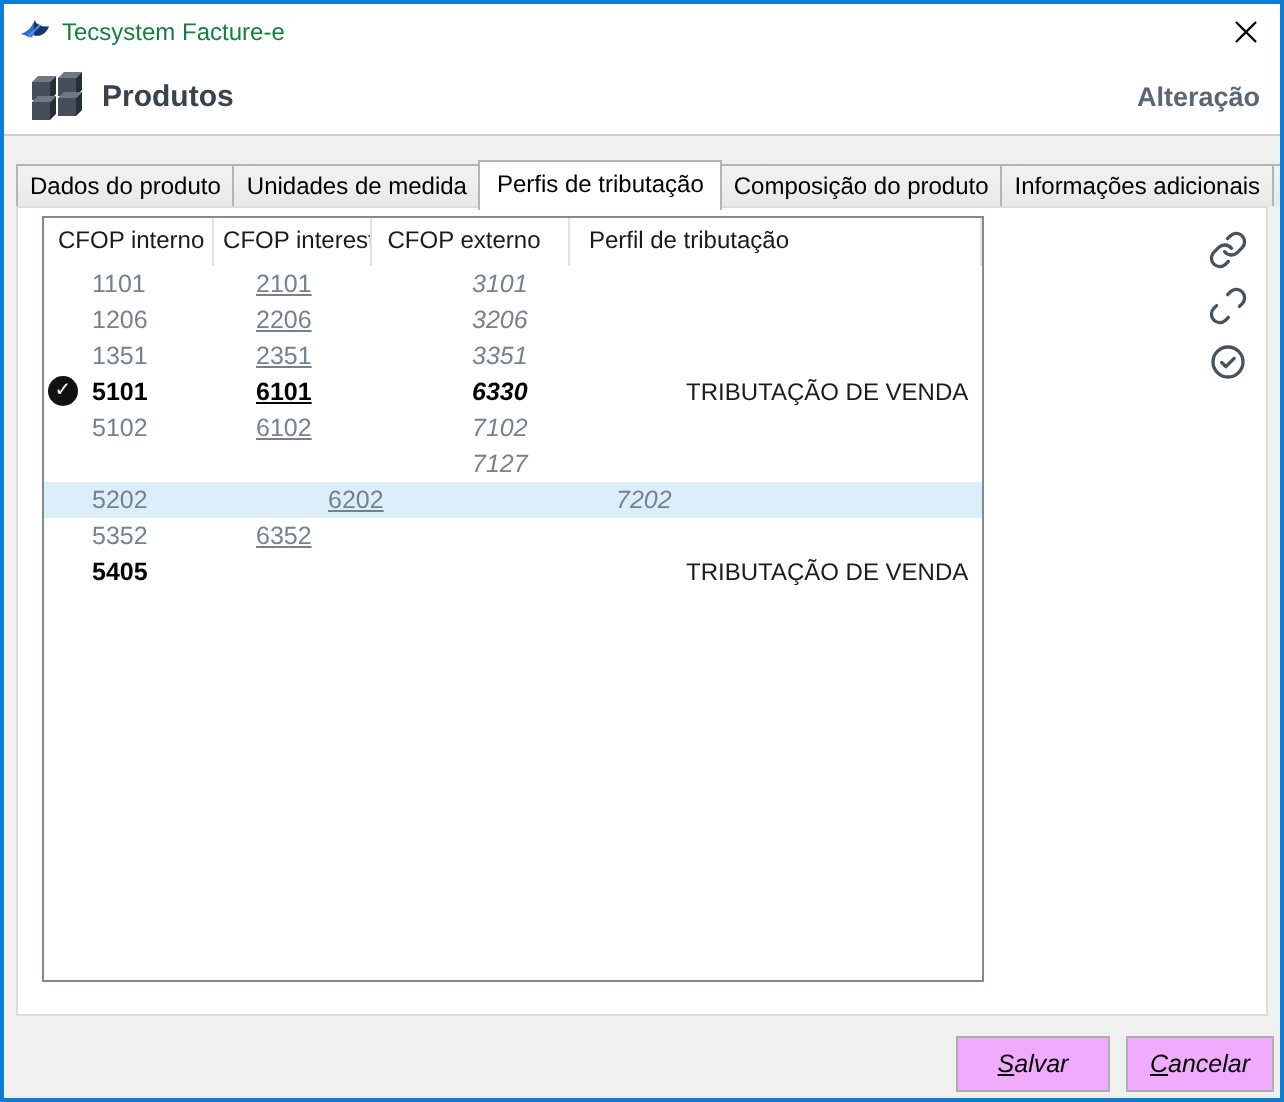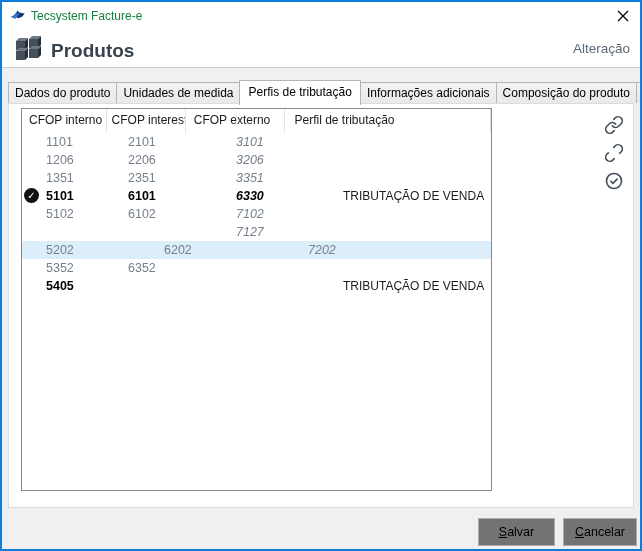--- a/index.html
+++ b/index.html
@@ -14,22 +14,22 @@
   .titlebar{ position:absolute; left:0; top:0; right:0; height:28px; background:#ffffff; }
   .app-icon{ position:absolute; left:7px; top:5px; width:17px; height:17px; }
   .win-title{ position:absolute; left:29px; top:0; line-height:28px; font-size:12px; color:#15803d; }
   .close-btn{ position:absolute; right:7px; top:4px; width:20px; height:20px;
               display:flex; align-items:center; justify-content:center; cursor:pointer; }
 
   
   .header{ position:absolute; left:0; top:28px; right:0; height:38px; background:#ffffff;
            border-bottom:1px solid #cdcdcd; }
   .prod-icon{ position:absolute; left:13px; top:5px; }
-  .page-title{ position:absolute; left:49px; top:10px; font-size:19px; font-weight:bold; color:#39434d; }
-  .mode-label{ position:absolute; right:10px; top:11px; font-size:13.5px; font-weight:normal; color:#5a6773; }
+  .page-title{ position:absolute; left:49px; top:10px; font-size:15px; font-weight:bold; color:#39434d; }
+  .mode-label{ position:absolute; right:10px; top:11px; font-size:13.5px; font-weight:bold; color:#5a6773; }
 
   
   .tabstrip{ position:absolute; left:6px; top:78px; display:flex; align-items:flex-end; z-index:3; }
   .tab{ height:21px; line-height:20px; padding:0 6px; font-size:12px; color:#000;
         background:linear-gradient(#f2f2f2,#e9e9e9); border:1px solid #b5b5b5; border-bottom:none;
         margin-right:-1px; margin-bottom:2px; cursor:pointer; white-space:nowrap;text-align:center; }
   .tab.active{ height:25px; line-height:23px; padding:0 8px; background:#ffffff;
                margin-bottom:0; z-index:4; position:relative; }
 
   
@@ -45,37 +45,37 @@
   .th.h0{ width:100px; padding-left:7px; }
   .th.h1{ width:94px;  padding-left:5px; }
   .th.h2{ width:118px; padding-left:8px; }
   .th.h3{ width:245px; padding-left:9px; }
   .th-fill{ flex:1; border-right:none; }
 
   .trow{ display:flex; height:18px; line-height:18px; font-size:12.5px; color:#76818c; cursor:pointer; }
   .trow.selected{ background:#ddeefb;gap:36px; }
   .td{ white-space:nowrap; overflow:hidden; }
   .td.c0{ width:100px; padding-left:24px; position:relative; }
-  .td.c1{ width:94px;  padding-left:6px; }
+  .td.c1{ width:94px;  padding-left:6px;text-decoration:underline; }
   .td.c2{ width:118px; padding-left:20px;font-style:italic; }
   .td.c3{ flex:1; padding-left:9px; font-size:12px; color:#1c1c1c; font-weight:normal; }
   .trow.bold .c0, .trow.bold .c1, .trow.bold .c2{ font-weight:bold; color:#000; }
   .rowcheck{ position:absolute; left:2px; top:1px; width:15px; height:15px; border-radius:50%;
              background:#111; color:#fff; font-size:10px; line-height:15px; text-align:center;
              font-weight:bold; font-family:"DejaVu Sans", sans-serif; }
 
   
   .side-icons{ position:absolute; left:594px; top:10px; display:flex; flex-direction:column; gap:6px; }
   .tool-btn{ width:22px; height:22px; display:flex; align-items:center; justify-content:center; cursor:pointer; }
   .tool-btn svg{ stroke:#47525d; fill:none; stroke-width:2; stroke-linecap:round; stroke-linejoin:round; }
 
   
-  .btn{ position:absolute; top:516px; height:28px; background:#737373; border:1px solid #adadad;
+  .btn{ position:absolute; top:516px; height:28px; background:#f0abfc; border:1px solid #adadad;
         font-family:"Liberation Sans", sans-serif; font-size:12.5px; color:#000; text-align:center;
-        cursor:pointer; line-height:21px; }
+        cursor:pointer; line-height:21px;font-style:italic; }
   .btn-save{ left:476px; width:77px; }
   .btn-cancel{ left:561px; width:74px; }
 </style>
 </head>
 <body>
 
 <div class="window">
 
   <div class="titlebar">
     <span class="app-icon">
@@ -113,22 +113,22 @@
       </svg>
     </span>
     <span class="page-title">Produtos</span>
     <span class="mode-label">Alteração</span>
   </div>
 
   <div class="tabstrip">
     <div class="tab">Dados do produto</div>
     <div class="tab">Unidades de medida</div>
     <div class="tab active">Perfis de tributação</div>
+    <div class="tab">Composição do produto</div>
     <div class="tab">Informações adicionais</div>
-    <div class="tab">Composição do produto</div>
     <div class="tab">SPED</div>
   </div>
 
   <div class="panel">
 
     <div class="cfop-table">
       <div class="thead">
         <div class="th h0">CFOP interno</div>
         <div class="th h1">CFOP interestadual</div>
         <div class="th h2">CFOP externo</div>

